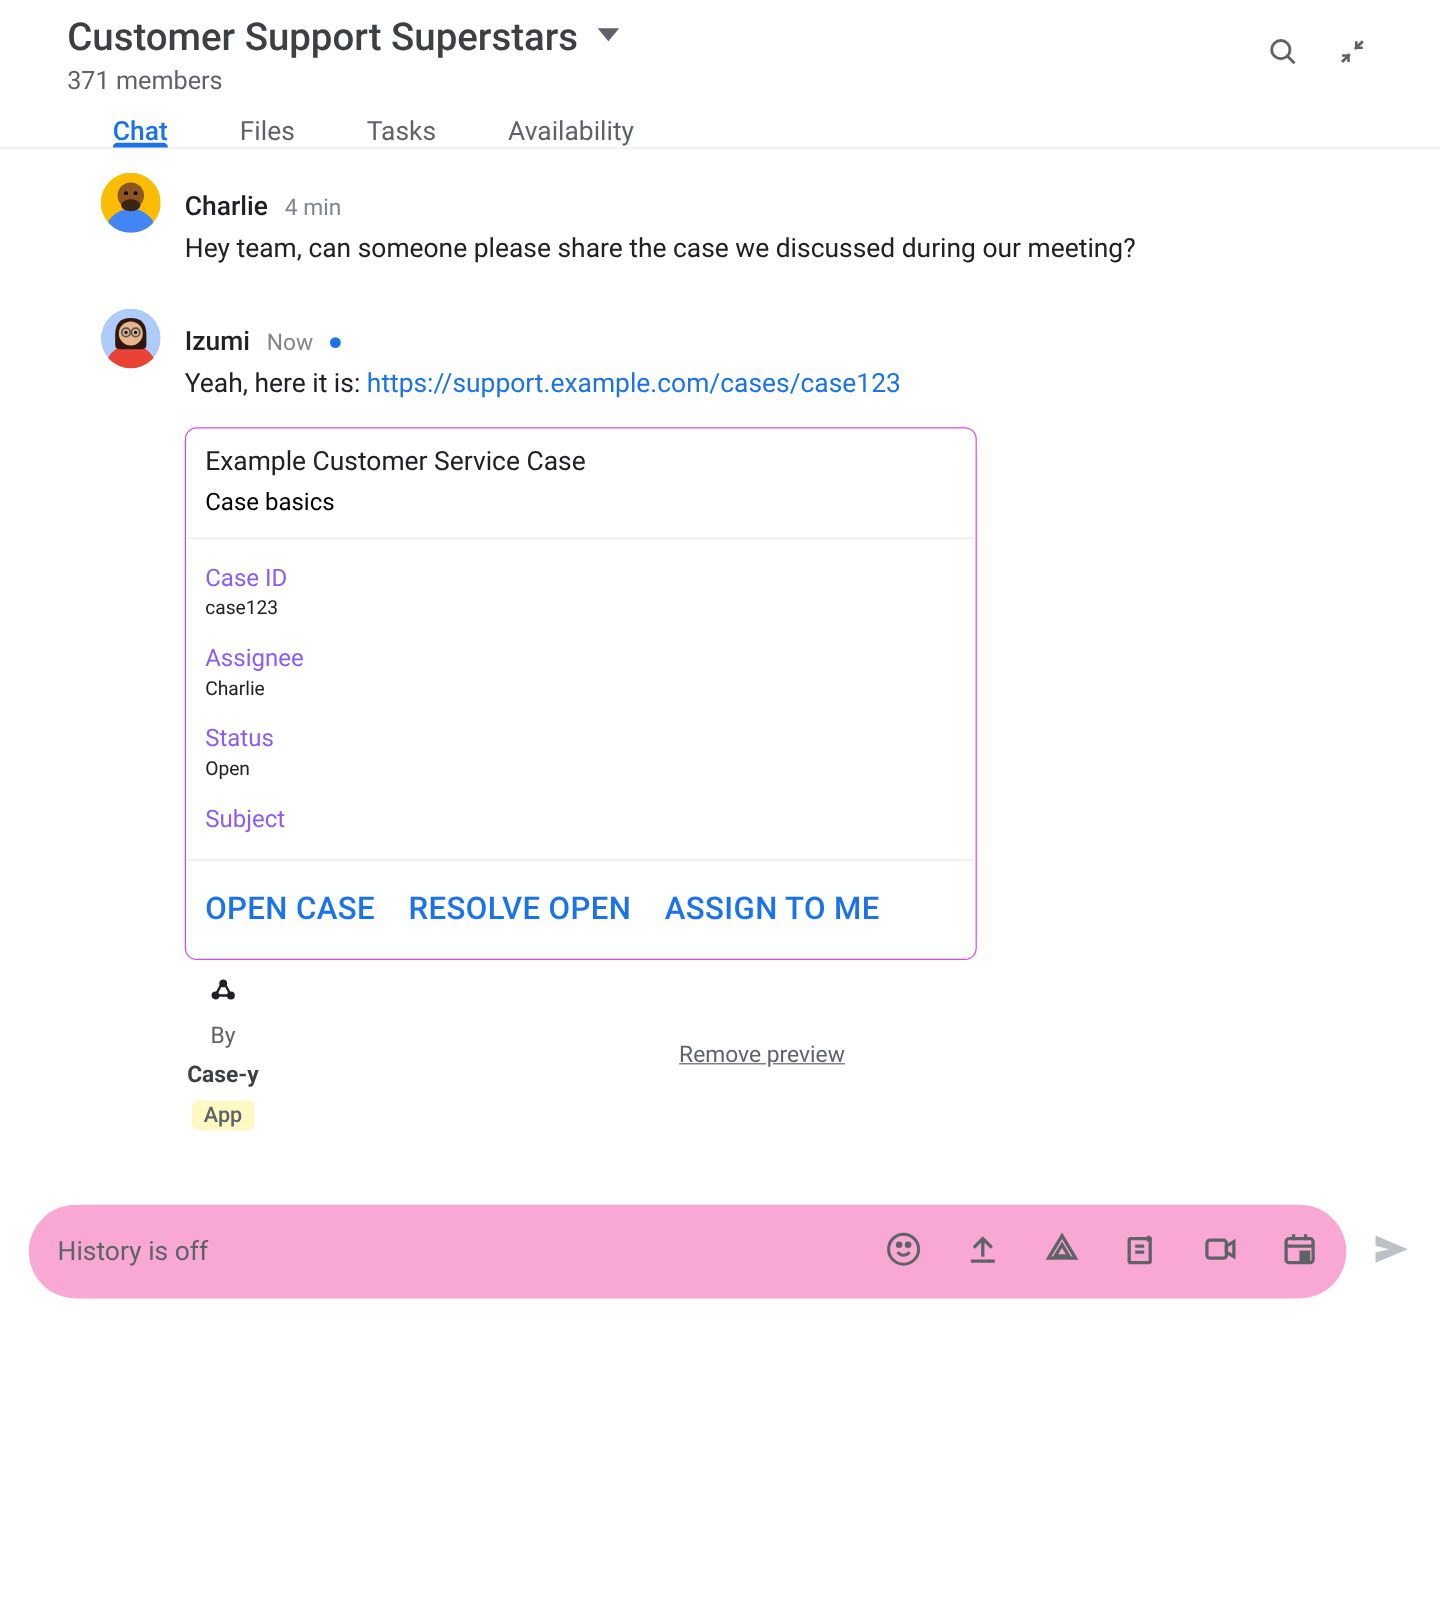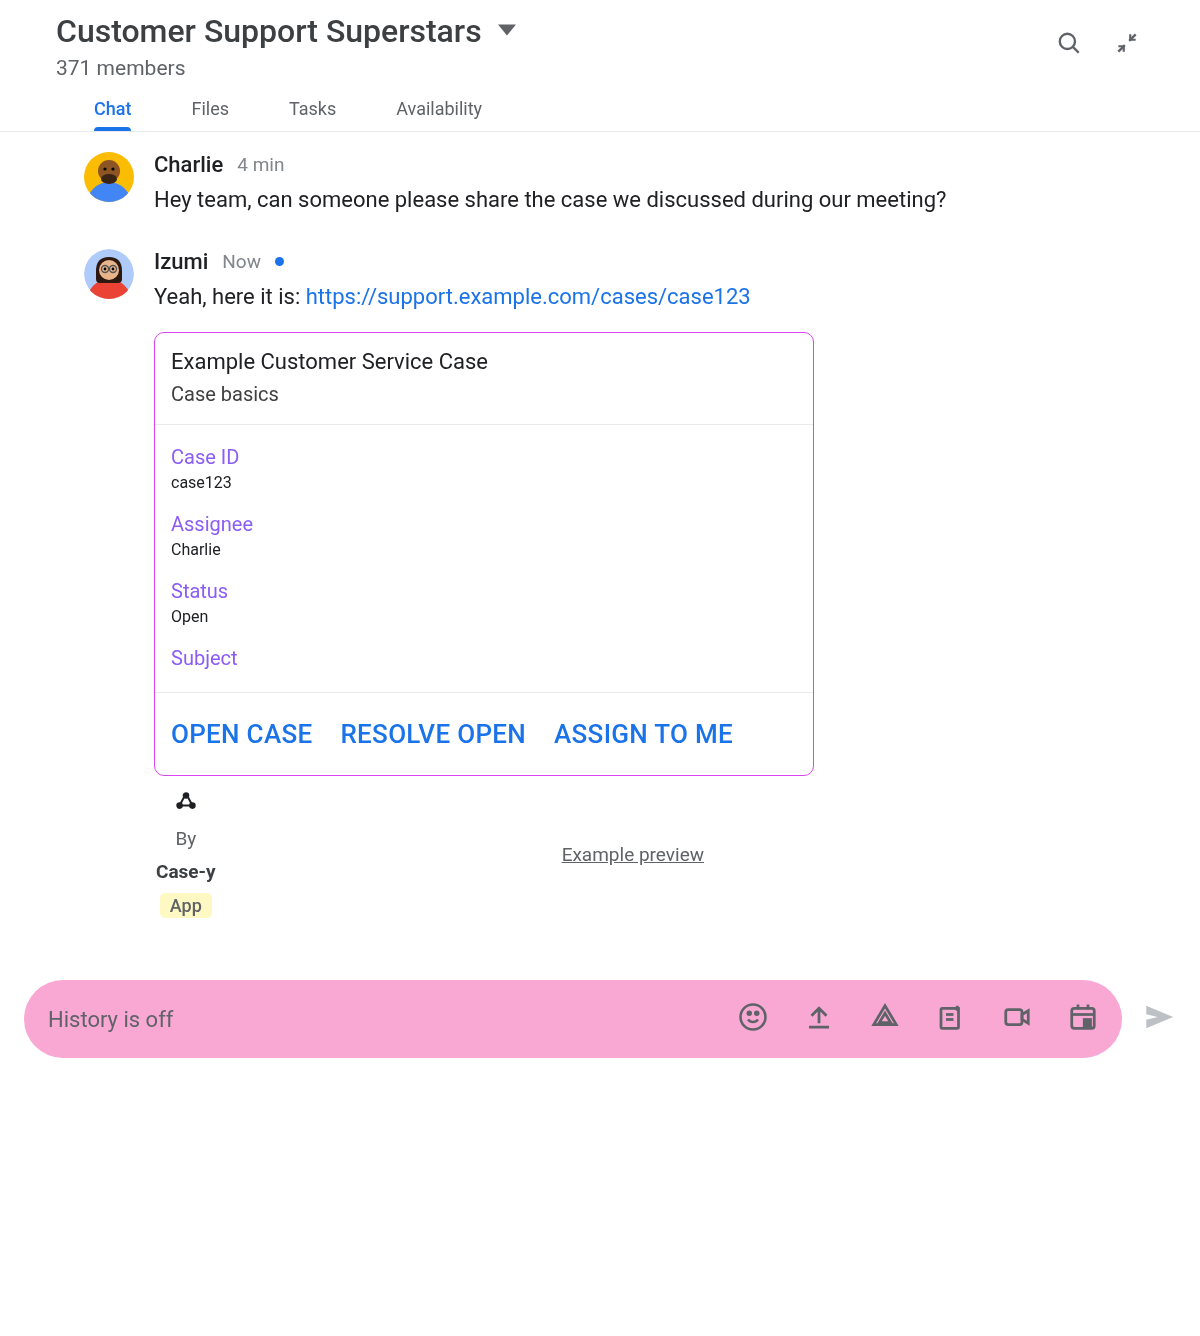--- a/index.html
+++ b/index.html
@@ -22,23 +22,22 @@
   .members { font-size: 21px; color: #5f6368; margin-top: 6px; }
   .header-right { display: flex; gap: 32px; align-items: center; padding-top: 18px; }
   .header-icon { color: #5f6368; cursor: pointer; }
   .tabs {
     display: flex;
     gap: 60px;
     padding: 18px 0 0 94px;
     border-bottom: 1px solid #e8eaed;
   }
   .tab {
-    font-size: 18px;
+    font-size: 22px;
     color: #5f6368;
-    padding-bottom: 12px;
     cursor: pointer;
     position: relative;
   }
   .tab.active { color: #1a73e8; font-weight: 500; }
   .tab.active::after {
     content: '';
     position: absolute;
     bottom: 0; left: 0; right: 0;
     height: 4px;
     background: #1a73e8;
@@ -47,40 +46,40 @@
   .messages { padding: 20px 60px 20px 84px; }
   .message { display: flex; gap: 20px; margin-bottom: 32px; }
   .avatar {
     width: 50px; height: 50px;
     border-radius: 50%;
     flex-shrink: 0;
     display: flex; align-items: center; justify-content: center;
     overflow: hidden;
   }
   .avatar svg { width: 50px; height: 50px; }
-  .msg-body { flex: 1; }
+  .msg-body { flex: 1; margin-top: 16px; }
   .msg-header { display: flex; align-items: center; gap: 14px; margin-bottom: 6px; }
   .msg-author { font-size: 22px; font-weight: 500; color: #202124; }
   .msg-time { font-size: 19px; color: #80868b; }
   .msg-dot { width: 9px; height: 9px; background: #1a73e8; border-radius: 50%; }
   .msg-text { font-size: 22px; color: #202124; line-height: 1.55; }
   .msg-text a { color: #1a73e8; text-decoration: none; }
   .card {
     border: 1px solid #d946ef;
     border-radius: 10px;
     margin-top: 18px;
     width: 660px;
     overflow: hidden;
   }
   .card-header {
     padding: 16px 16px 18px 16px;
     border-bottom: 1px solid #e8eaed;
   }
   .card-title { font-size: 22px; color: #202124; margin-bottom: 8px; }
-  .card-subtitle { font-size: 20px; color: #404040; }
+  .card-subtitle { font-size: 20px; color: #000000; }
   .card-body { padding: 20px 16px 18px 16px; }
   .field { margin-bottom: 20px; }
   .field:last-child { margin-bottom: 0; }
   .field-label { font-size: 20px; color: #8b5cf6; margin-bottom: 4px; }
   .field-value { font-size: 16px; color: #202124; }
   .card-actions {
     border-top: 1px solid #e8eaed;
     padding: 26px 16px;
     display: flex;
     gap: 28px;
@@ -252,21 +251,21 @@
               <circle cx="12" cy="6" r="2.5" fill="#202124"></circle>
               <circle cx="5" cy="17" r="2.5" fill="#202124"></circle>
               <circle cx="19" cy="17" r="2.5" fill="#202124"></circle>
               <path d="M10 7.5 L6 15 M14 7.5 L18 15 M7.5 17 L16.5 17"></path>
             </svg>
           </span>
           <span class="by-text">By </span>
           <span class="by-text app-name">Case-y</span>
           <span class="app-badge">App</span>
         </div>
-        <span class="remove-link">Example preview</span>
+        <span class="remove-link">Remove preview</span>
       </div>
 
     </div>
   </div>
 
 </div>
 
 <div class="composer-wrap">
   <div class="composer">
     <span class="composer-placeholder">History is off</span>

